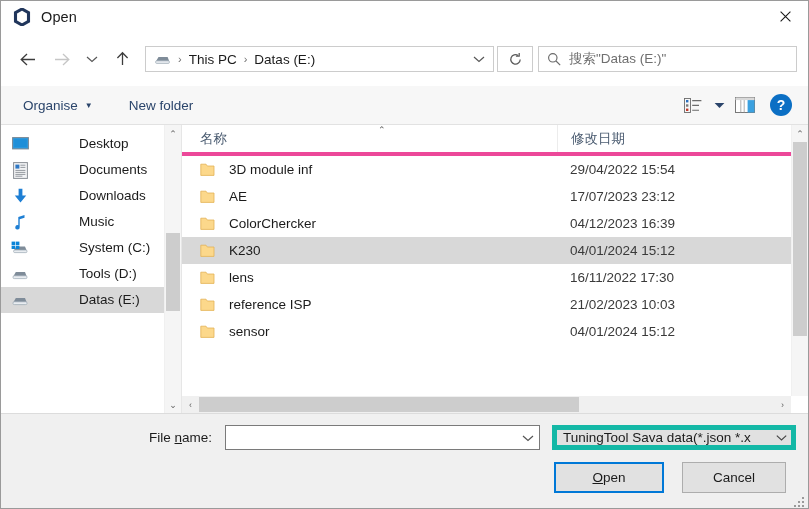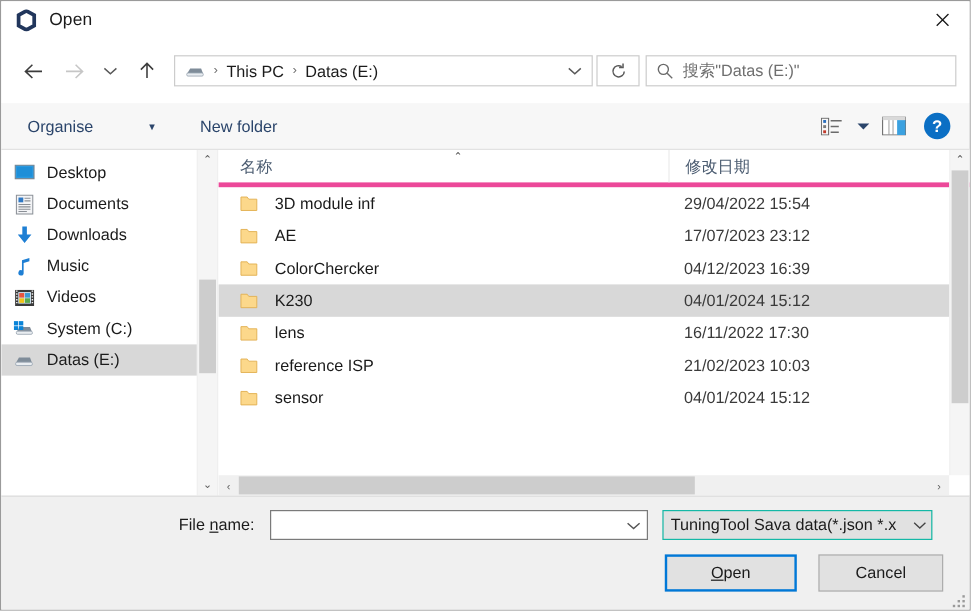--- a/index.html
+++ b/index.html
@@ -149,21 +149,20 @@
     align-items: center;
     box-sizing: border-box;
   }
   .cmd-item {
     font-size: 13.5px;
     color: #2b456b;
     display: flex;
     align-items: center;
     height: 100%;
     padding: 0 10px;
-    gap: 38px;
   }
   .cmd-item.organise { margin-left: 12px; }
   .cmd-item.newfolder { margin-left: 16px; }
   .cmd-caret {
     margin-left: 7px;
     font-size: 8px;
     color: #2b456b;
   }
   .cmd-spacer { flex: 1; }
   .cmd-icon-btn {
@@ -216,21 +215,21 @@
     white-space: nowrap;
   }
   .side-item.selected { background: #d8d8d8; }
   .side-ico {
     width: 20px; height: 18px;
     margin-right: 9px;
     margin-left: -29px;
     display: flex; align-items: center; justify-content: center;
     flex: none;
   }
-  .side-label { line-height: 1; }
+  .side-label { line-height: 1; margin-left: 40px; }
 
   
   .vscroll {
     position: absolute;
     right: 0; top: 0;
     width: 17px; height: 100%;
     background: #f5f5f5;
     border-left: 1px solid #f0f0f0;
     box-sizing: border-box;
   }
@@ -383,22 +382,22 @@
   }
   .fname-chev {
     width: 22px;
     display: flex; align-items: center; justify-content: center;
     color: #555;
     flex: none;
   }
   .filter-combo {
     position: absolute;
     left: 551px; top: 424px;
-    width: 225px; height: 25px;
-    border: 1px solid #14b8a6;
+    width: 244px; height: 25px;
+    border: 5px solid #14b8a6;
     background: #e1e1e1;
     display: flex;
     align-items: center;
     box-sizing: border-box;
     overflow: hidden;
   }
   .filter-text {
     flex: 1;
     font-size: 13.5px;
     color: #1b1b1b;
@@ -593,50 +592,44 @@
         <div class="side-item">
           <span class="side-ico">
             <svg width="14" height="16" viewBox="0 0 14 16">
               <path d="M11.5 1 L5.3 2.9 V11.3 A2.2 2.2 0 1 0 6.7 13.2 V5.2 L11.5 3.7 Z" fill="#1e7fd4"></path>
             </svg>
           </span>
           <span class="side-label">Music</span>
         </div>
 
 
-        <div class="side-item">
-          <span class="side-ico">
-            <svg width="17" height="15" viewBox="0 0 17 15">
-              <rect x="0.6" y="0.6" width="15.8" height="13.4" fill="#3a3a3a"></rect>
-              <rect x="3.2" y="2.4" width="10.6" height="9.6" fill="#cfe4f2"></rect>
-              <rect x="4" y="3.2" width="4.2" height="3.8" fill="#e8543f"></rect>
-              <rect x="8.8" y="3.2" width="4.2" height="3.8" fill="#3c9ad4"></rect>
-              <rect x="4" y="7.6" width="4.2" height="3.8" fill="#f0c419"></rect>
-              <rect x="8.8" y="7.6" width="4.2" height="3.8" fill="#5aa94f"></rect>
-              <path d="M1.4 1.6 h1.2 M1.4 4 h1.2 M1.4 6.4 h1.2 M1.4 8.8 h1.2 M1.4 11.2 h1.2
-                       M14.4 1.6 h1.2 M14.4 4 h1.2 M14.4 6.4 h1.2 M14.4 8.8 h1.2 M14.4 11.2 h1.2" stroke="#f2f2f2" stroke-width="1.1"></path>
-            </svg>
-          </span>
-          <span class="side-label">Videos</span>
-        </div>
 
         <div class="side-item">
           <span class="side-ico">
             <svg width="18" height="14" viewBox="0 0 18 14">
               <path d="M3 9.4 L5.2 5.4 L14 5.4 L15.6 9.4 Z" fill="#7f8c99"></path>
               <rect x="2.6" y="9" width="13.4" height="2.6" rx="1.1" fill="#e9edf1" stroke="#9aa6b2" stroke-width=".7"></rect>
               <rect x="0.6" y="0.6" width="3.6" height="3.6" fill="#0a84d8"></rect>
               <rect x="4.8" y="0.6" width="3.6" height="3.6" fill="#0a84d8"></rect>
               <rect x="0.6" y="4.8" width="3.6" height="3.2" fill="#0a84d8"></rect>
               <rect x="4.8" y="4.8" width="3.6" height="3.2" fill="#0a84d8"></rect>
             </svg>
           </span>
           <span class="side-label">System (C:)</span>
         </div>
 
+        <div class="side-item">
+          <span class="side-ico">
+            <svg width="18" height="13" viewBox="0 0 18 13">
+              <path d="M2.4 8.2 L4.8 4 L14 4 L15.6 8.2 Z" fill="#7f8c99"></path>
+              <rect x="2" y="7.8" width="14" height="2.8" rx="1.2" fill="#e9edf1" stroke="#9aa6b2" stroke-width=".7"></rect>
+            </svg>
+          </span>
+          <span class="side-label">Tools (D:)</span>
+        </div>
 
         <div class="side-item selected">
           <span class="side-ico">
             <svg width="18" height="13" viewBox="0 0 18 13">
               <path d="M2.4 8.2 L4.8 4 L14 4 L15.6 8.2 Z" fill="#7f8c99"></path>
               <rect x="2" y="7.8" width="14" height="2.8" rx="1.2" fill="#e9edf1" stroke="#9aa6b2" stroke-width=".7"></rect>
             </svg>
           </span>
           <span class="side-label">Datas (E:)</span>
         </div>

